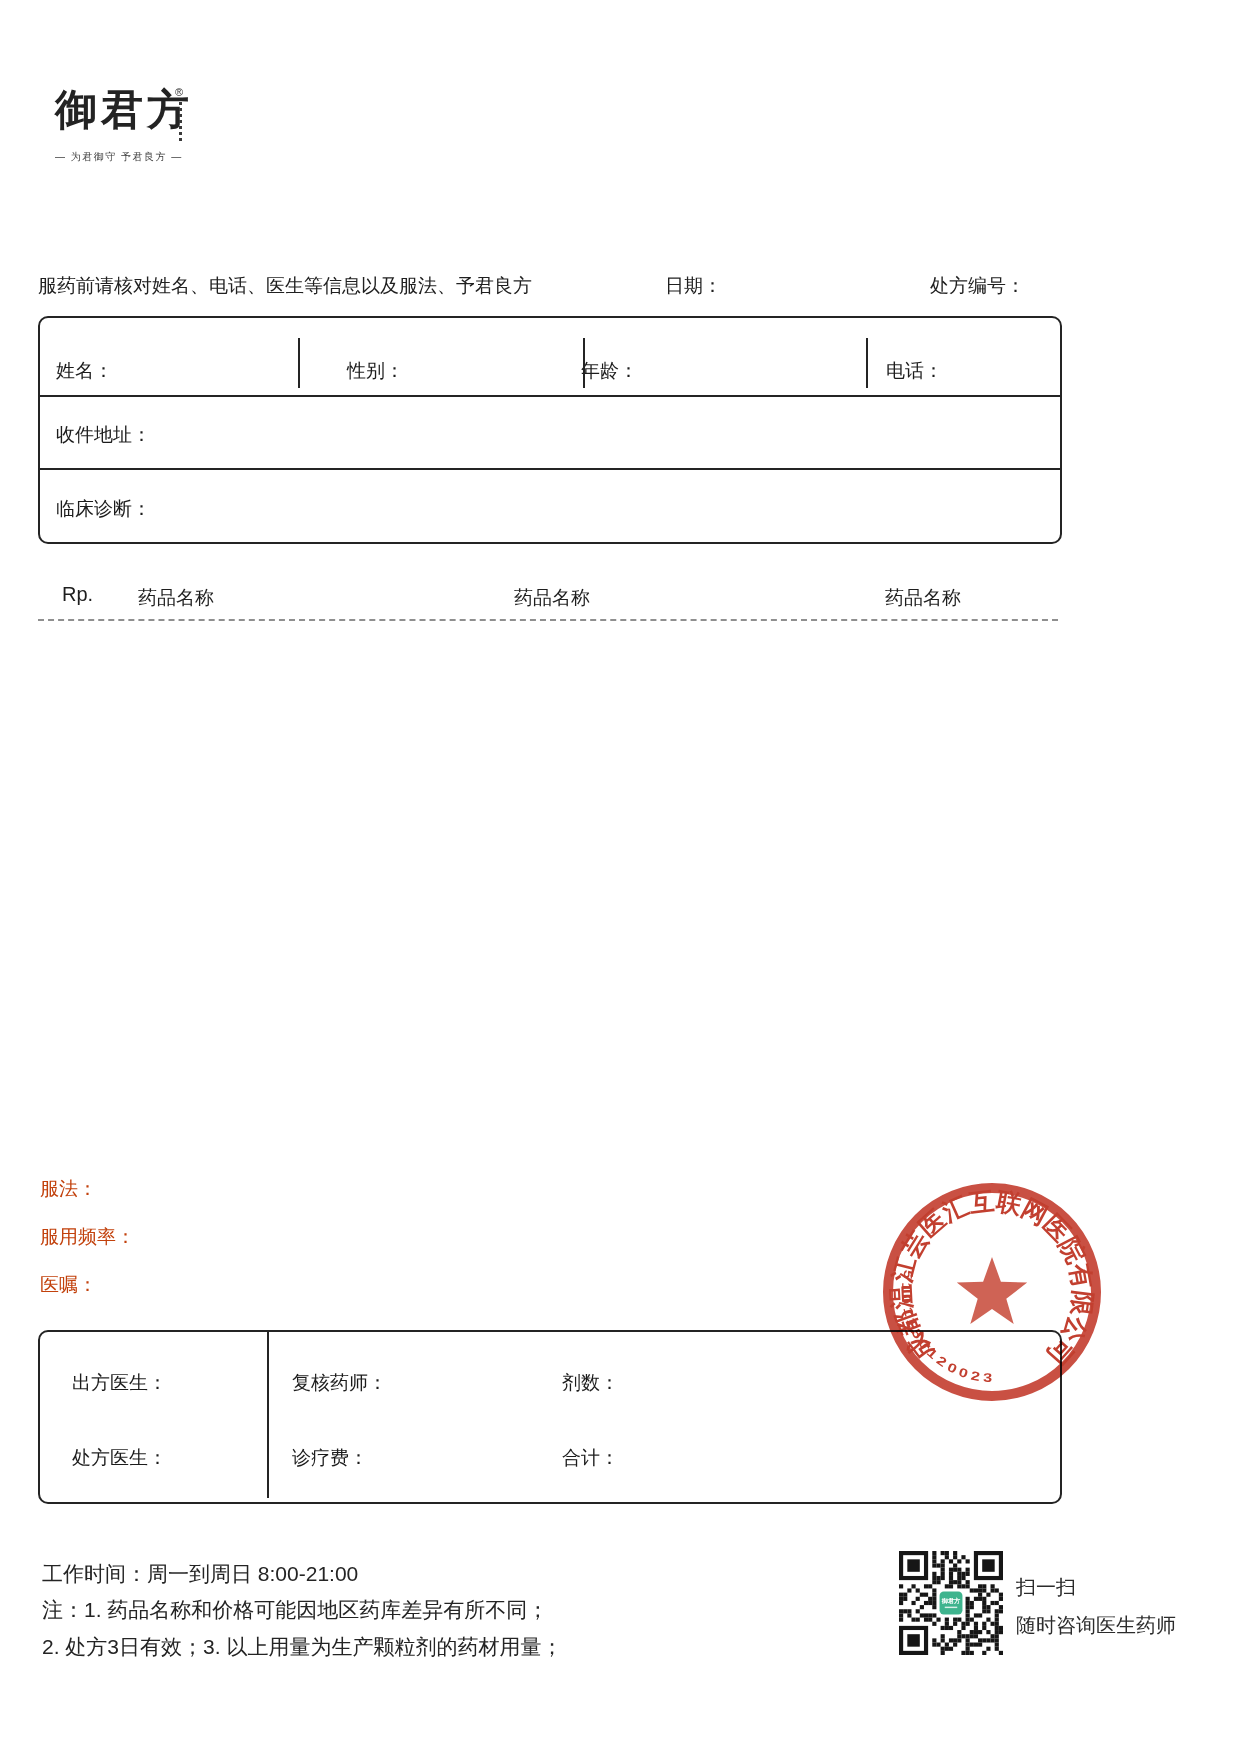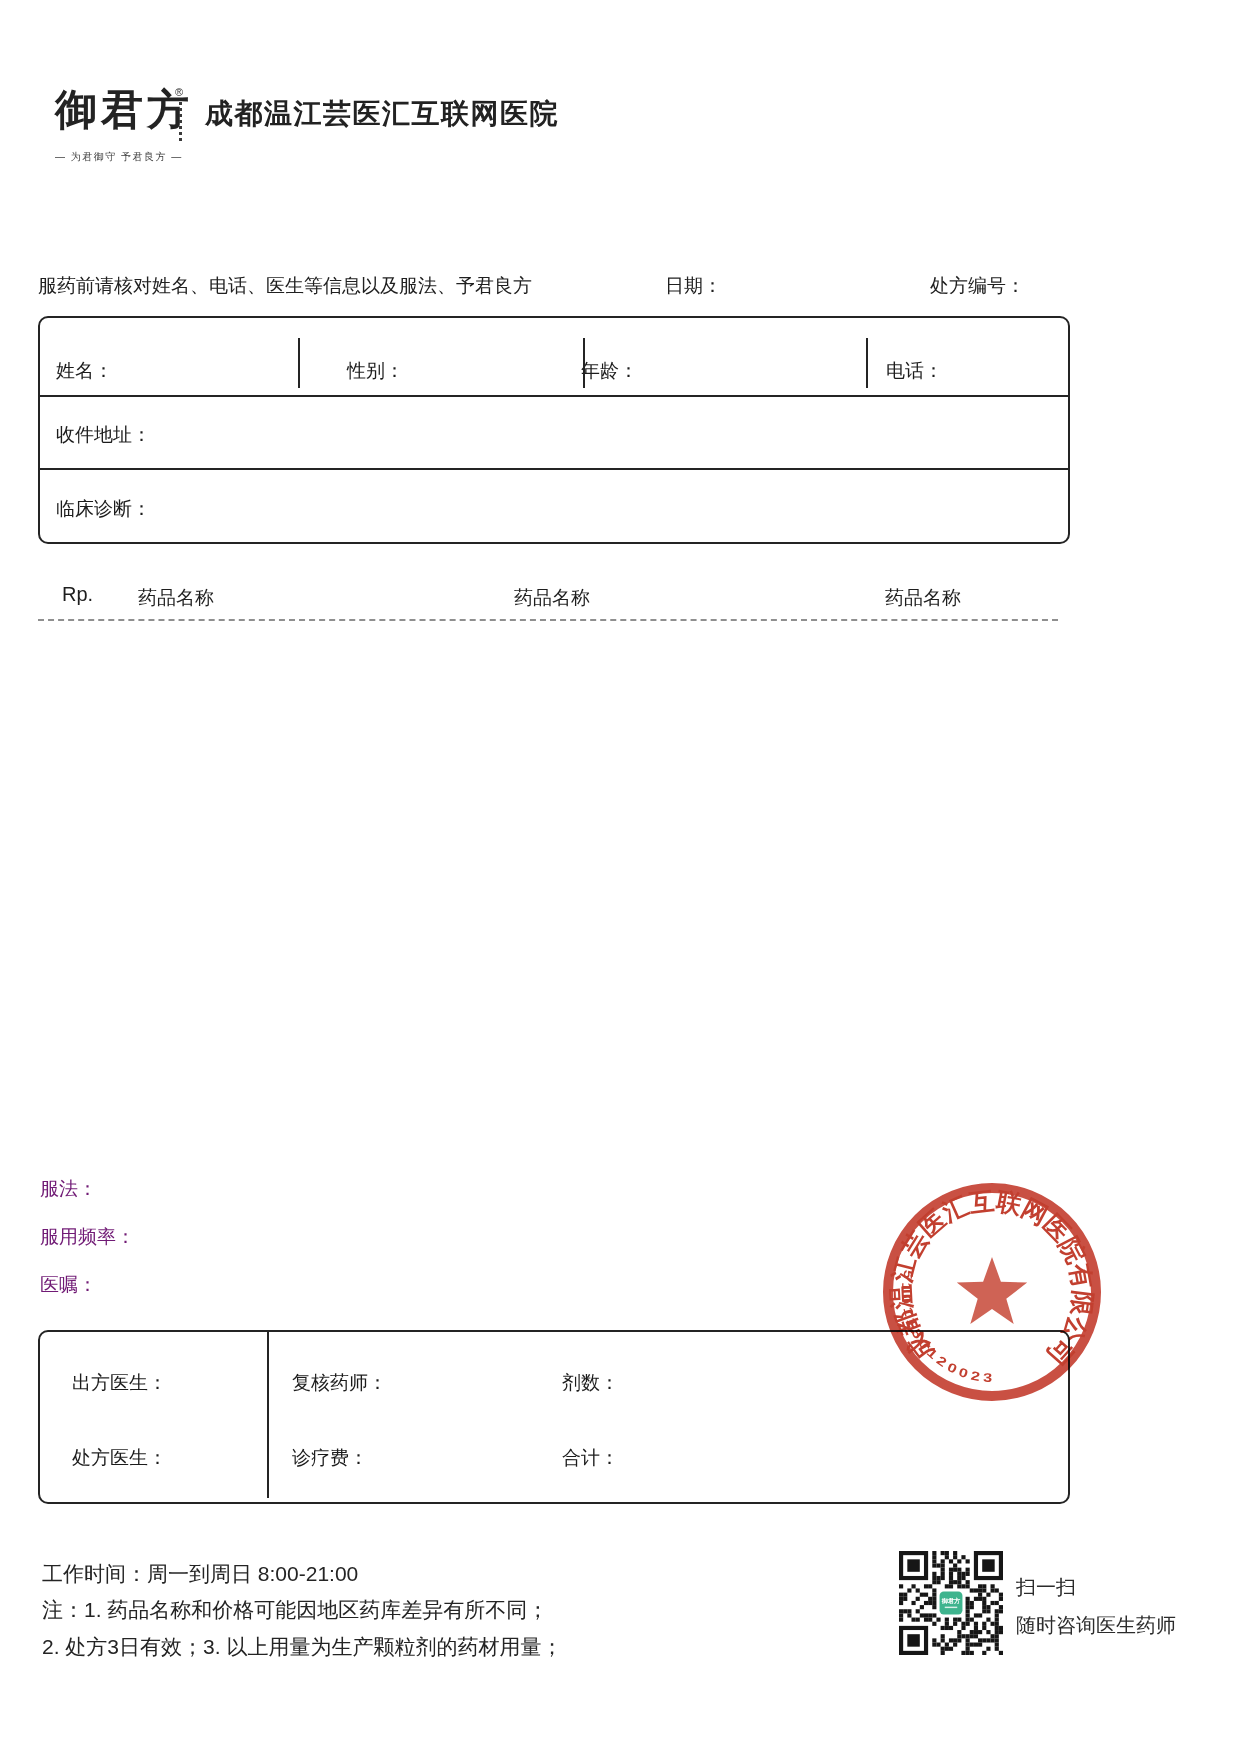--- a/index.html
+++ b/index.html
@@ -13,49 +13,48 @@
   .logo-name{font-family:"DejaVu Serif",serif;font-size:42px;font-weight:bold;letter-spacing:4px;color:#232323;}
   .reg-mark{font-size:11px;color:#333;}
   .logo-vrule{width:3px;background:repeating-linear-gradient(#3a3a3a 0 3px,transparent 3px 6px);}
   .tagline{font-size:10px;letter-spacing:1.5px;color:#3c3c3c;}
   .hospital-title{font-size:28px;font-weight:bold;letter-spacing:1.5px;color:#222;}
 
   
   .notice{font-size:19px;color:#202020;}
 
   
-  .box{position:absolute;border:2px solid #242424;border-radius:10px;background:#fff;padding-left:8px;}
+  .box{position:absolute;border:2px solid #242424;border-radius:10px;background:#fff;}
   .field-label{position:absolute;font-size:19px;color:#1c1c1c;white-space:nowrap;}
   .vsep{position:absolute;width:2px;background:#242424;}
   .hsep{position:absolute;left:0;right:0;height:2px;background:#242424;}
 
   .rp-label{font-size:20px;color:#1e1e1e;}
   .col-header{font-size:19px;color:#1e1e1e;}
   .dashed-rule{position:absolute;border-top:2px dashed #8f8f8f;height:0;}
 
-  .usage-label{font-size:19px;color:#701a75;}
+  .usage-label{font-size:19px;color:#c2410c;}
 
   
   .stamp{position:absolute;mix-blend-mode:multiply;opacity:.92;}
 
   
   .foot-text{font-size:21px;color:#242424;}
   .scan-text{font-size:20px;color:#2b2b2b;}
   .qr{position:absolute;}
 </style>
 </head>
 <body>
 
 <div class="sheet">
 
   <div class="abs logo-name" style="left:55px;top:82px;">御君方</div>
   <div class="abs reg-mark" style="left:175px;top:86px;">®</div>
   <div class="abs logo-vrule" style="left:179px;top:102px;height:42px;"></div>
   <div class="abs tagline" style="left:55px;top:150px;">— 为君御守 予君良方 —</div>
-  <div class="abs hospital-title" style="left:205px;top:95px;">成都温江芸医汇互联网医院</div>
 
   <div class="abs notice" style="left:38px;top:273px;">服药前请核对姓名、电话、医生等信息以及服法、予君良方</div>
   <div class="abs notice" style="left:665px;top:273px;">日期：</div>
   <div class="abs notice" style="left:930px;top:273px;">处方编号：</div>
 
   <div class="box" style="left:38px;top:316px;width:1020px;height:224px;">
     <span class="field-label" style="left:16px;top:40px;">姓名：</span>
     <span class="field-label" style="left:275px;top:40px;margin-left:32px;">性别：</span>
     <span class="field-label" style="left:541px;top:40px;">年龄：</span>
     <span class="field-label" style="left:846px;top:40px;">电话：</span>

